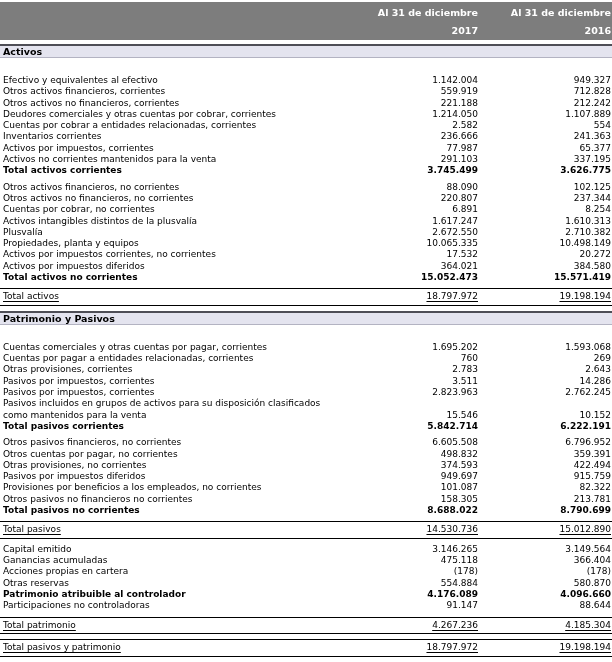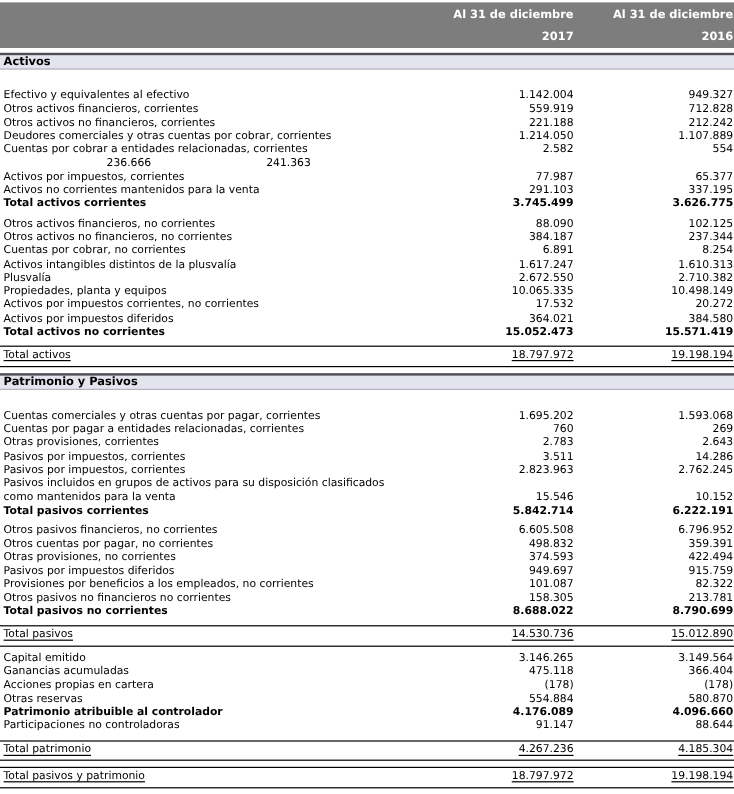--- a/index.html
+++ b/index.html
@@ -104,20 +104,21 @@
             <div class="lbl">Deudores comerciales y otras cuentas por cobrar, corrientes</div>
             <div class="num n2017">1.214.050</div>
             <div class="num n2016">1.107.889</div>
           </div>
           <div class="trow normal">
             <div class="lbl">Cuentas por cobrar a entidades relacionadas, corrientes</div>
             <div class="num n2017">2.582</div>
             <div class="num n2016">554</div>
           </div>
           <div class="trow normal">
+            <div class="lbl">Inventarios corrientes</div>
             <div class="num n2017">236.666</div>
             <div class="num n2016">241.363</div>
           </div>
           <div class="trow normal">
             <div class="lbl">Activos por impuestos, corrientes</div>
             <div class="num n2017">77.987</div>
             <div class="num n2016">65.377</div>
           </div>
           <div class="trow normal">
             <div class="lbl">Activos no corrientes mantenidos para la venta</div>
@@ -131,21 +132,21 @@
           </div>
         </div>
         <div class="group">
           <div class="trow normal">
             <div class="lbl">Otros activos financieros, no corrientes</div>
             <div class="num n2017">88.090</div>
             <div class="num n2016">102.125</div>
           </div>
           <div class="trow normal">
             <div class="lbl">Otros activos no financieros, no corrientes</div>
-            <div class="num n2017">384.187</div>
+            <div class="num n2017">220.807</div>
             <div class="num n2016">237.344</div>
           </div>
           <div class="trow normal">
             <div class="lbl">Cuentas por cobrar, no corrientes</div>
             <div class="num n2017">6.891</div>
             <div class="num n2016">8.254</div>
           </div>
           <div class="trow normal">
             <div class="lbl">Activos intangibles distintos de la plusvalía</div>
             <div class="num n2017">1.617.247</div>

